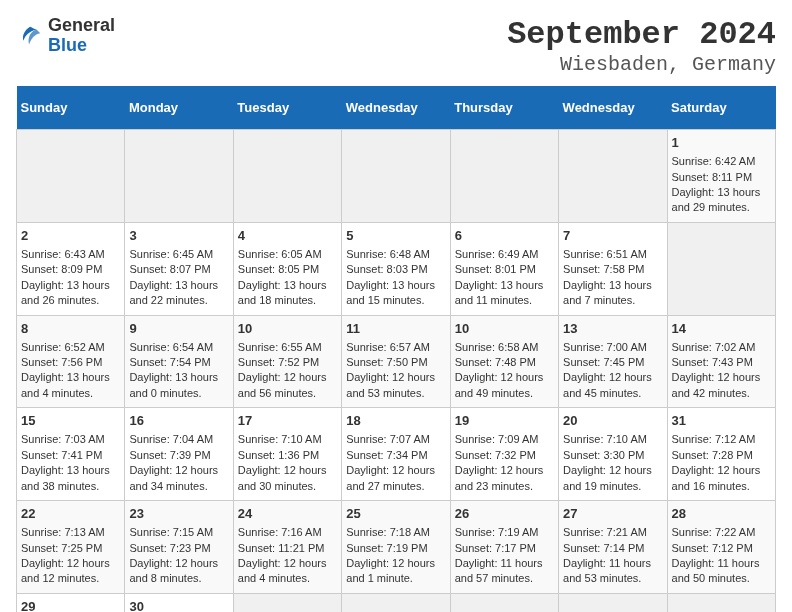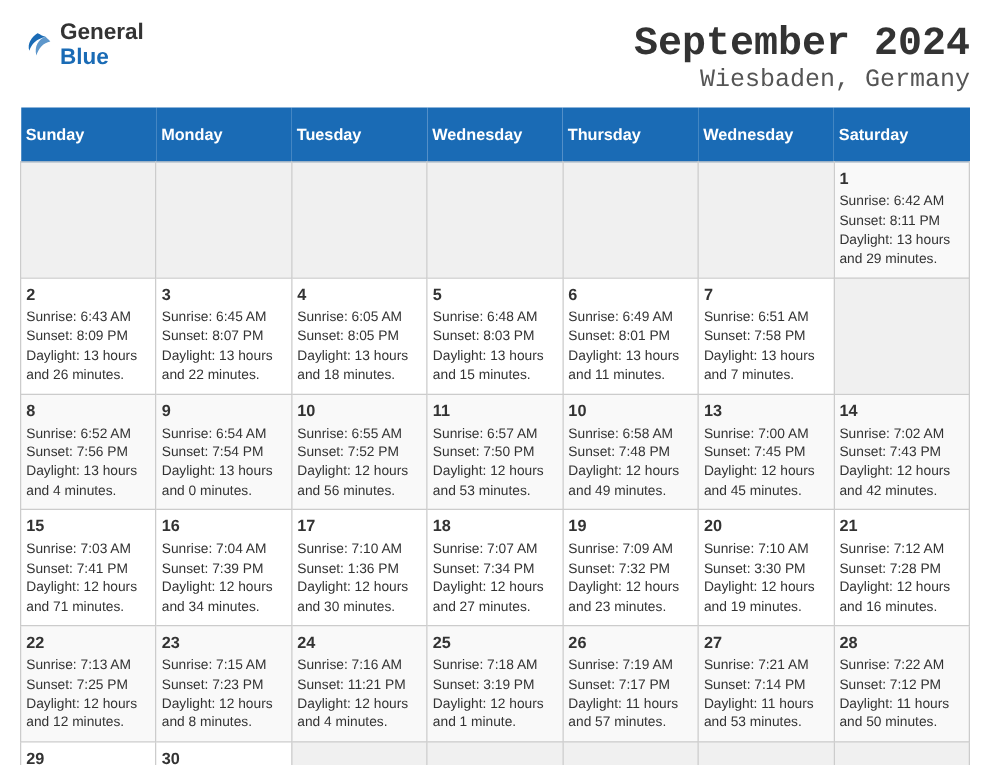--- a/index.html
+++ b/index.html
@@ -181,62 +181,62 @@
 <span>Daylight: 12 hours and 45 minutes.</span></td>
         <td><span class="day-num">14</span>
 <span>Sunrise: 7:02 AM</span><br>
 <span>Sunset: 7:43 PM</span><br>
 <span>Daylight: 12 hours and 42 minutes.</span></td>
       </tr>
       <tr>
         <td><span class="day-num">15</span>
 <span>Sunrise: 7:03 AM</span><br>
 <span>Sunset: 7:41 PM</span><br>
-<span>Daylight: 12 hours and 71 minutes.</span></td>
+<span>Daylight: 13 hours and 38 minutes.</span></td>
         <td><span class="day-num">16</span>
 <span>Sunrise: 7:04 AM</span><br>
 <span>Sunset: 7:39 PM</span><br>
 <span>Daylight: 12 hours and 34 minutes.</span></td>
         <td><span class="day-num">17</span>
 <span>Sunrise: 7:10 AM</span><br>
 <span>Sunset: 1:36 PM</span><br>
 <span>Daylight: 12 hours and 30 minutes.</span></td>
         <td><span class="day-num">18</span>
 <span>Sunrise: 7:07 AM</span><br>
 <span>Sunset: 7:34 PM</span><br>
 <span>Daylight: 12 hours and 27 minutes.</span></td>
         <td><span class="day-num">19</span>
 <span>Sunrise: 7:09 AM</span><br>
 <span>Sunset: 7:32 PM</span><br>
 <span>Daylight: 12 hours and 23 minutes.</span></td>
         <td><span class="day-num">20</span>
 <span>Sunrise: 7:10 AM</span><br>
 <span>Sunset: 3:30 PM</span><br>
 <span>Daylight: 12 hours and 19 minutes.</span></td>
-        <td><span class="day-num">21</span>
+        <td><span class="day-num">31</span>
 <span>Sunrise: 7:12 AM</span><br>
 <span>Sunset: 7:28 PM</span><br>
 <span>Daylight: 12 hours and 16 minutes.</span></td>
       </tr>
       <tr>
         <td><span class="day-num">22</span>
 <span>Sunrise: 7:13 AM</span><br>
 <span>Sunset: 7:25 PM</span><br>
 <span>Daylight: 12 hours and 12 minutes.</span></td>
         <td><span class="day-num">23</span>
 <span>Sunrise: 7:15 AM</span><br>
 <span>Sunset: 7:23 PM</span><br>
 <span>Daylight: 12 hours and 8 minutes.</span></td>
         <td><span class="day-num">24</span>
 <span>Sunrise: 7:16 AM</span><br>
 <span>Sunset: 11:21 PM</span><br>
 <span>Daylight: 12 hours and 4 minutes.</span></td>
         <td><span class="day-num">25</span>
 <span>Sunrise: 7:18 AM</span><br>
-<span>Sunset: 3:19 PM</span><br>
+<span>Sunset: 7:19 PM</span><br>
 <span>Daylight: 12 hours and 1 minute.</span></td>
         <td><span class="day-num">26</span>
 <span>Sunrise: 7:19 AM</span><br>
 <span>Sunset: 7:17 PM</span><br>
 <span>Daylight: 11 hours and 57 minutes.</span></td>
         <td><span class="day-num">27</span>
 <span>Sunrise: 7:21 AM</span><br>
 <span>Sunset: 7:14 PM</span><br>
 <span>Daylight: 11 hours and 53 minutes.</span></td>
         <td><span class="day-num">28</span>

